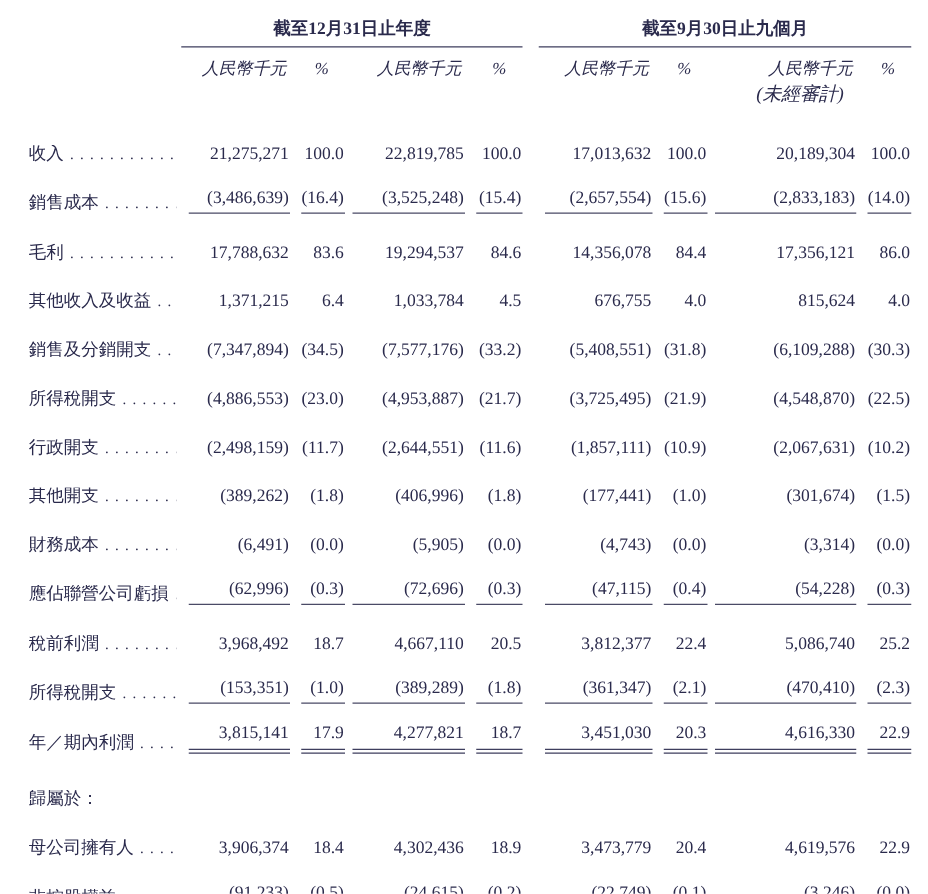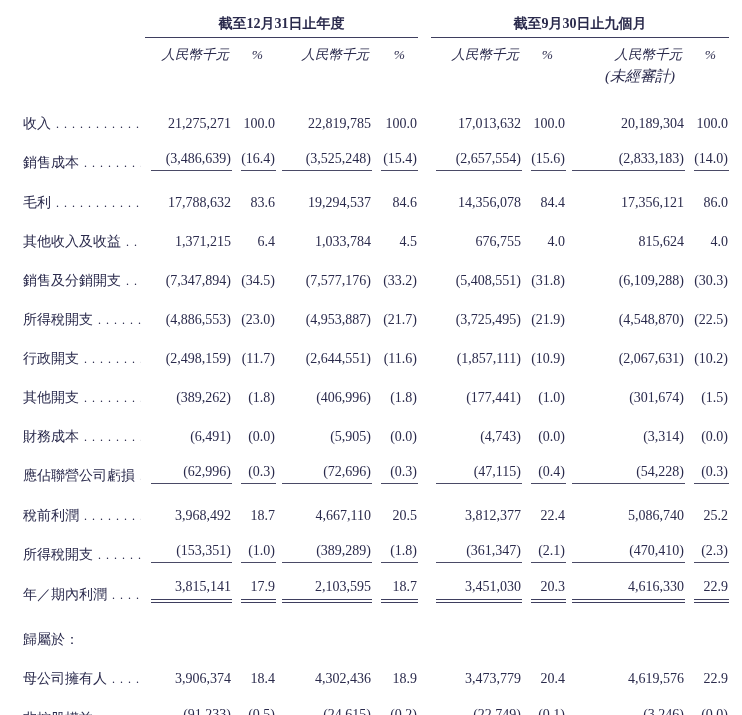--- a/index.html
+++ b/index.html
@@ -493,21 +493,21 @@
               <span class="leader"></span>
             </div>
           </td>
           <td class="num amt c0">
             <div class="val">3,815,141</div>
           </td>
           <td class="num pct c1">
             <div class="val">17.9</div>
           </td>
           <td class="num amt c2">
-            <div class="val">2,103,595</div>
+            <div class="val">4,277,821</div>
           </td>
           <td class="num pct c3">
             <div class="val">18.7</div>
           </td>
           <td class="num amt c4">
             <div class="val">3,451,030</div>
           </td>
           <td class="num pct c5">
             <div class="val">20.3</div>
           </td>

